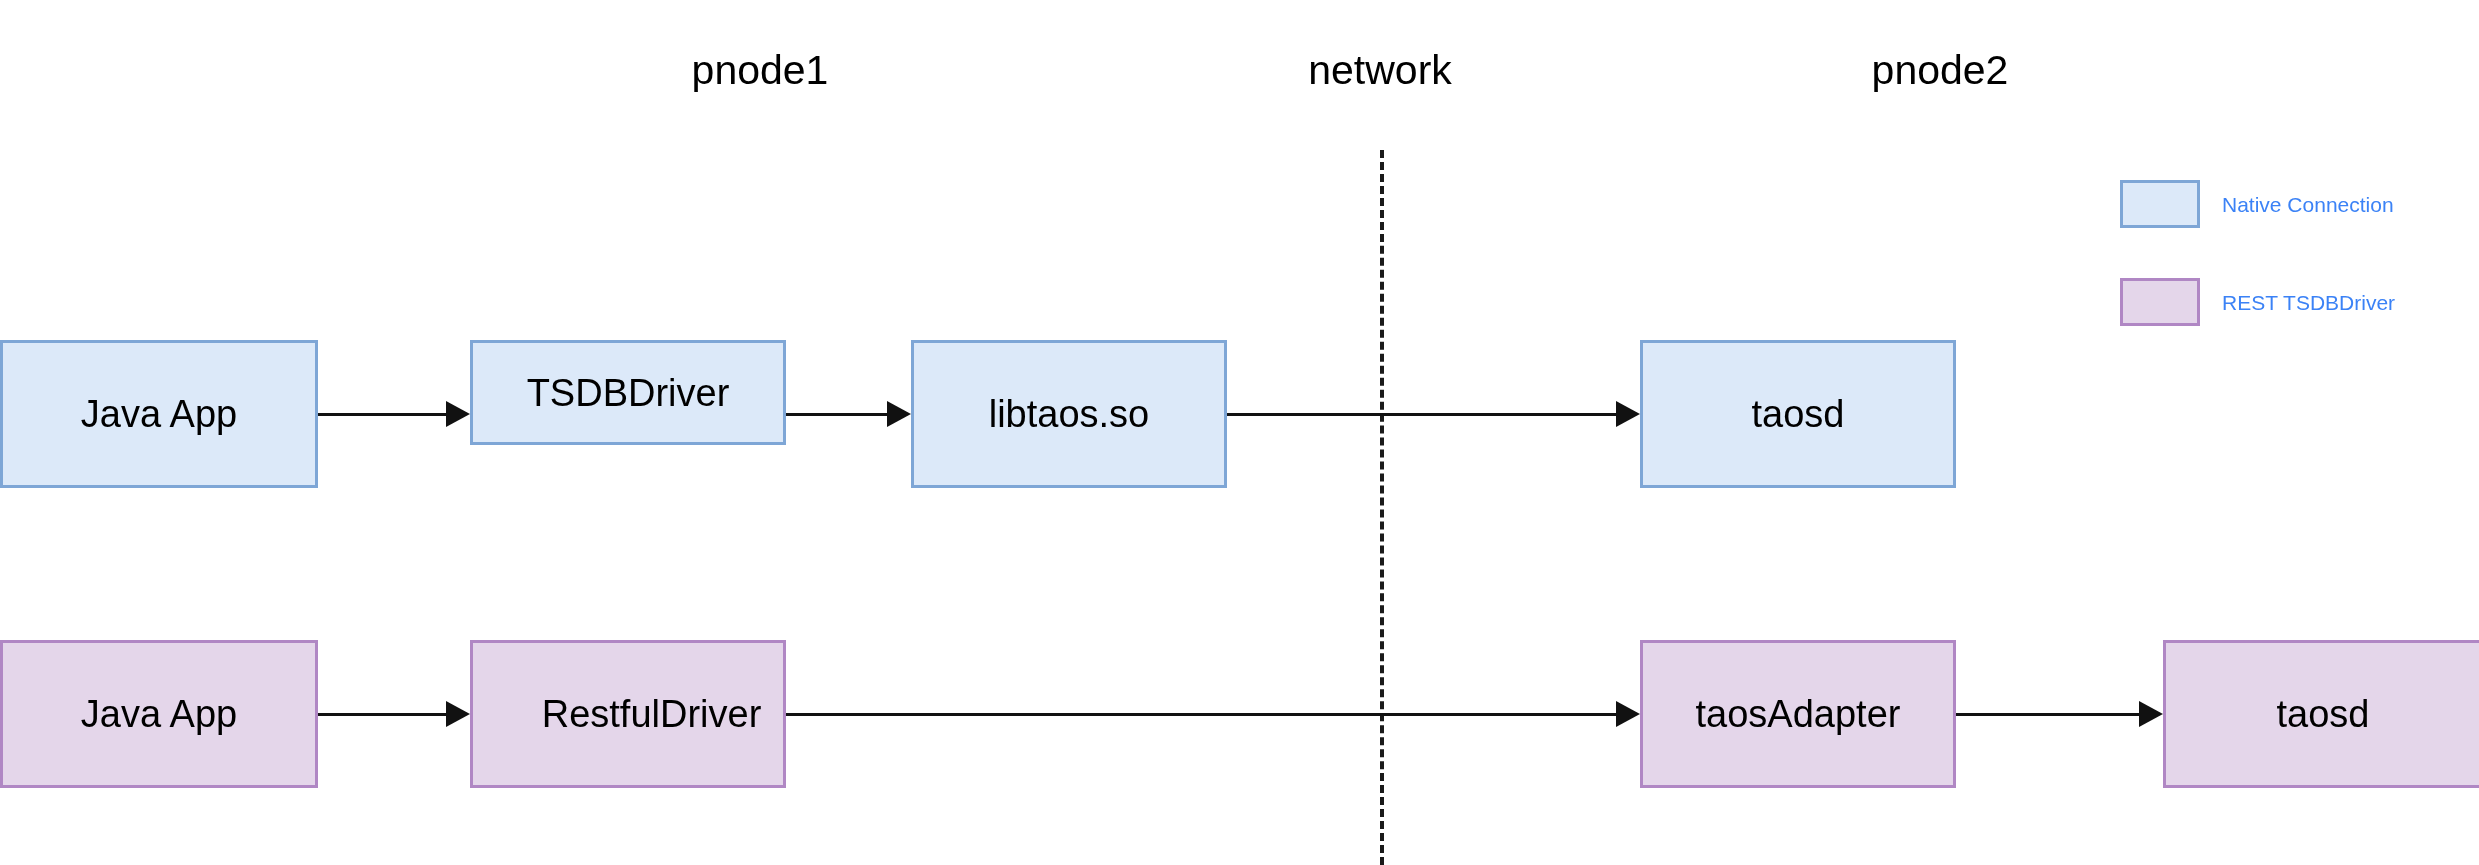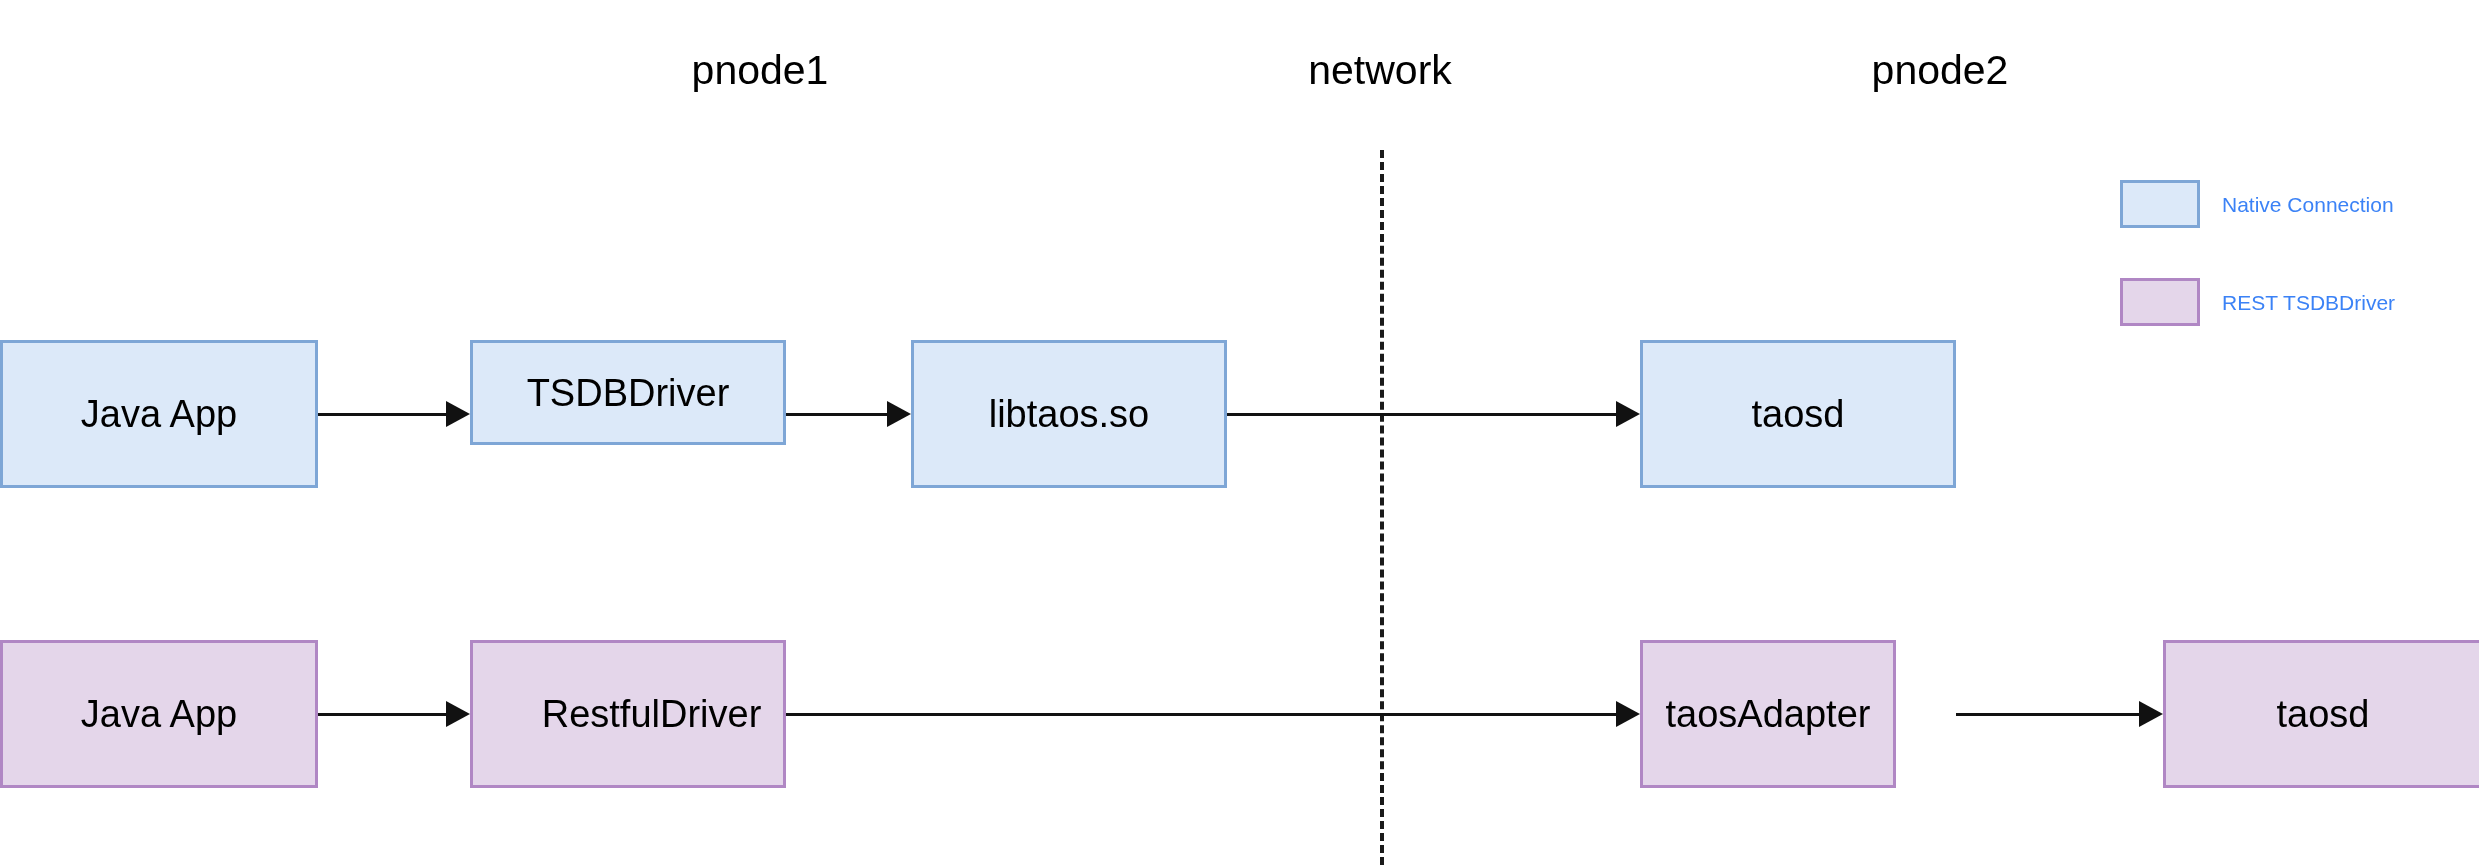--- a/index.html
+++ b/index.html
@@ -125,19 +125,19 @@
     <div class="node native" style="left: 911px; top: 340px; width: 316px; height: 148px;">libtaos.so</div>
     <div class="node native" style="left: 1640px; top: 340px; width: 316px; height: 148px;">taosd</div>
     <div class="arrow" style="left: 318px; top: 713px; width: 134px;"></div>
     <div class="arrow-head" style="left: 446px; top: 701px;"></div>
     <div class="arrow" style="left: 786px; top: 713px; width: 836px;"></div>
     <div class="arrow-head" style="left: 1616px; top: 701px;"></div>
     <div class="arrow" style="left: 1956px; top: 713px; width: 189px;"></div>
     <div class="arrow-head" style="left: 2139px; top: 701px;"></div>
     <div class="node rest" style="left: 0px; top: 640px; width: 318px; height: 148px;">Java App</div>
     <div class="node rest" style="left: 470px; top: 640px; width: 316px; height: 148px; padding-left: 47px;">RestfulDriver</div>
-    <div class="node rest" style="left: 1640px; top: 640px; width: 256px; height: 148px;">taosAdapter</div>
+    <div class="node rest" style="left: 1640px; top: 640px; width: 316px; height: 148px;">taosAdapter</div>
     <div class="node rest" style="left: 2163px; top: 640px; width: 320px; height: 148px;">taosd</div>
     <div class="legend-swatch native" style="left: 2120px; top: 180px;"></div>
     <div class="legend-label" style="left: 2222px; top: 194px;">Native Connection</div>
     <div class="legend-swatch rest" style="left: 2120px; top: 278px;"></div>
     <div class="legend-label" style="left: 2222px; top: 292px;">REST TSDBDriver</div>
   </div>
 
 </body></html>

